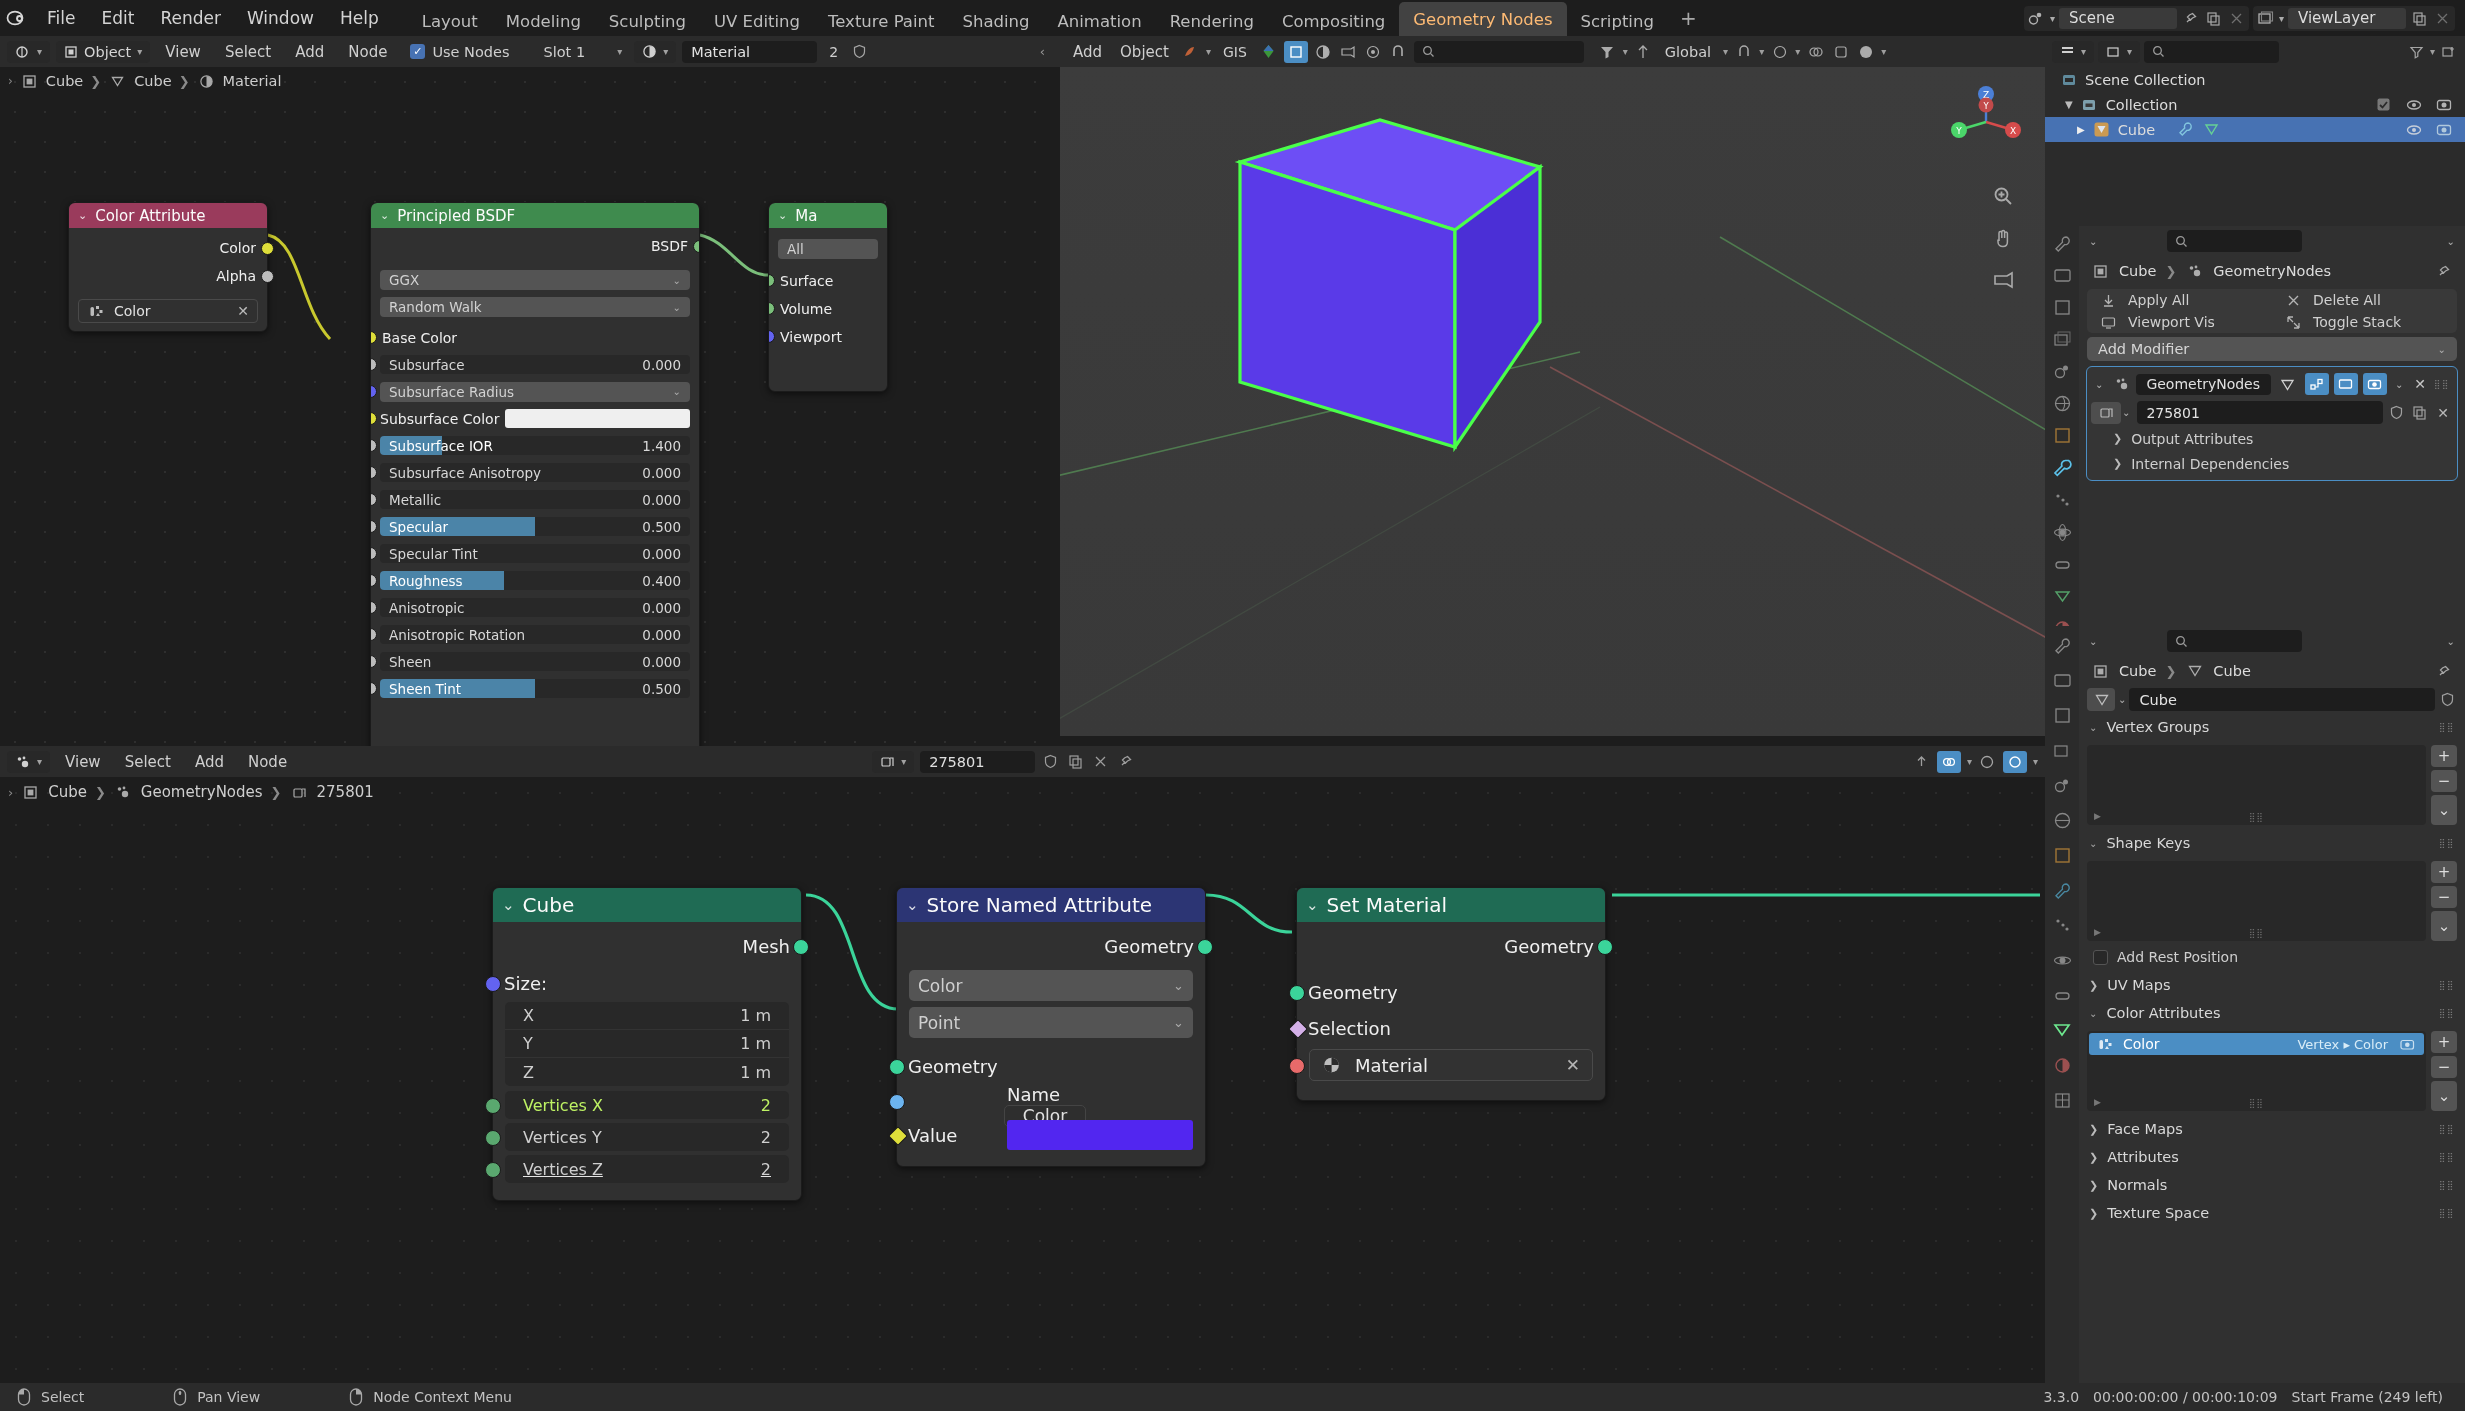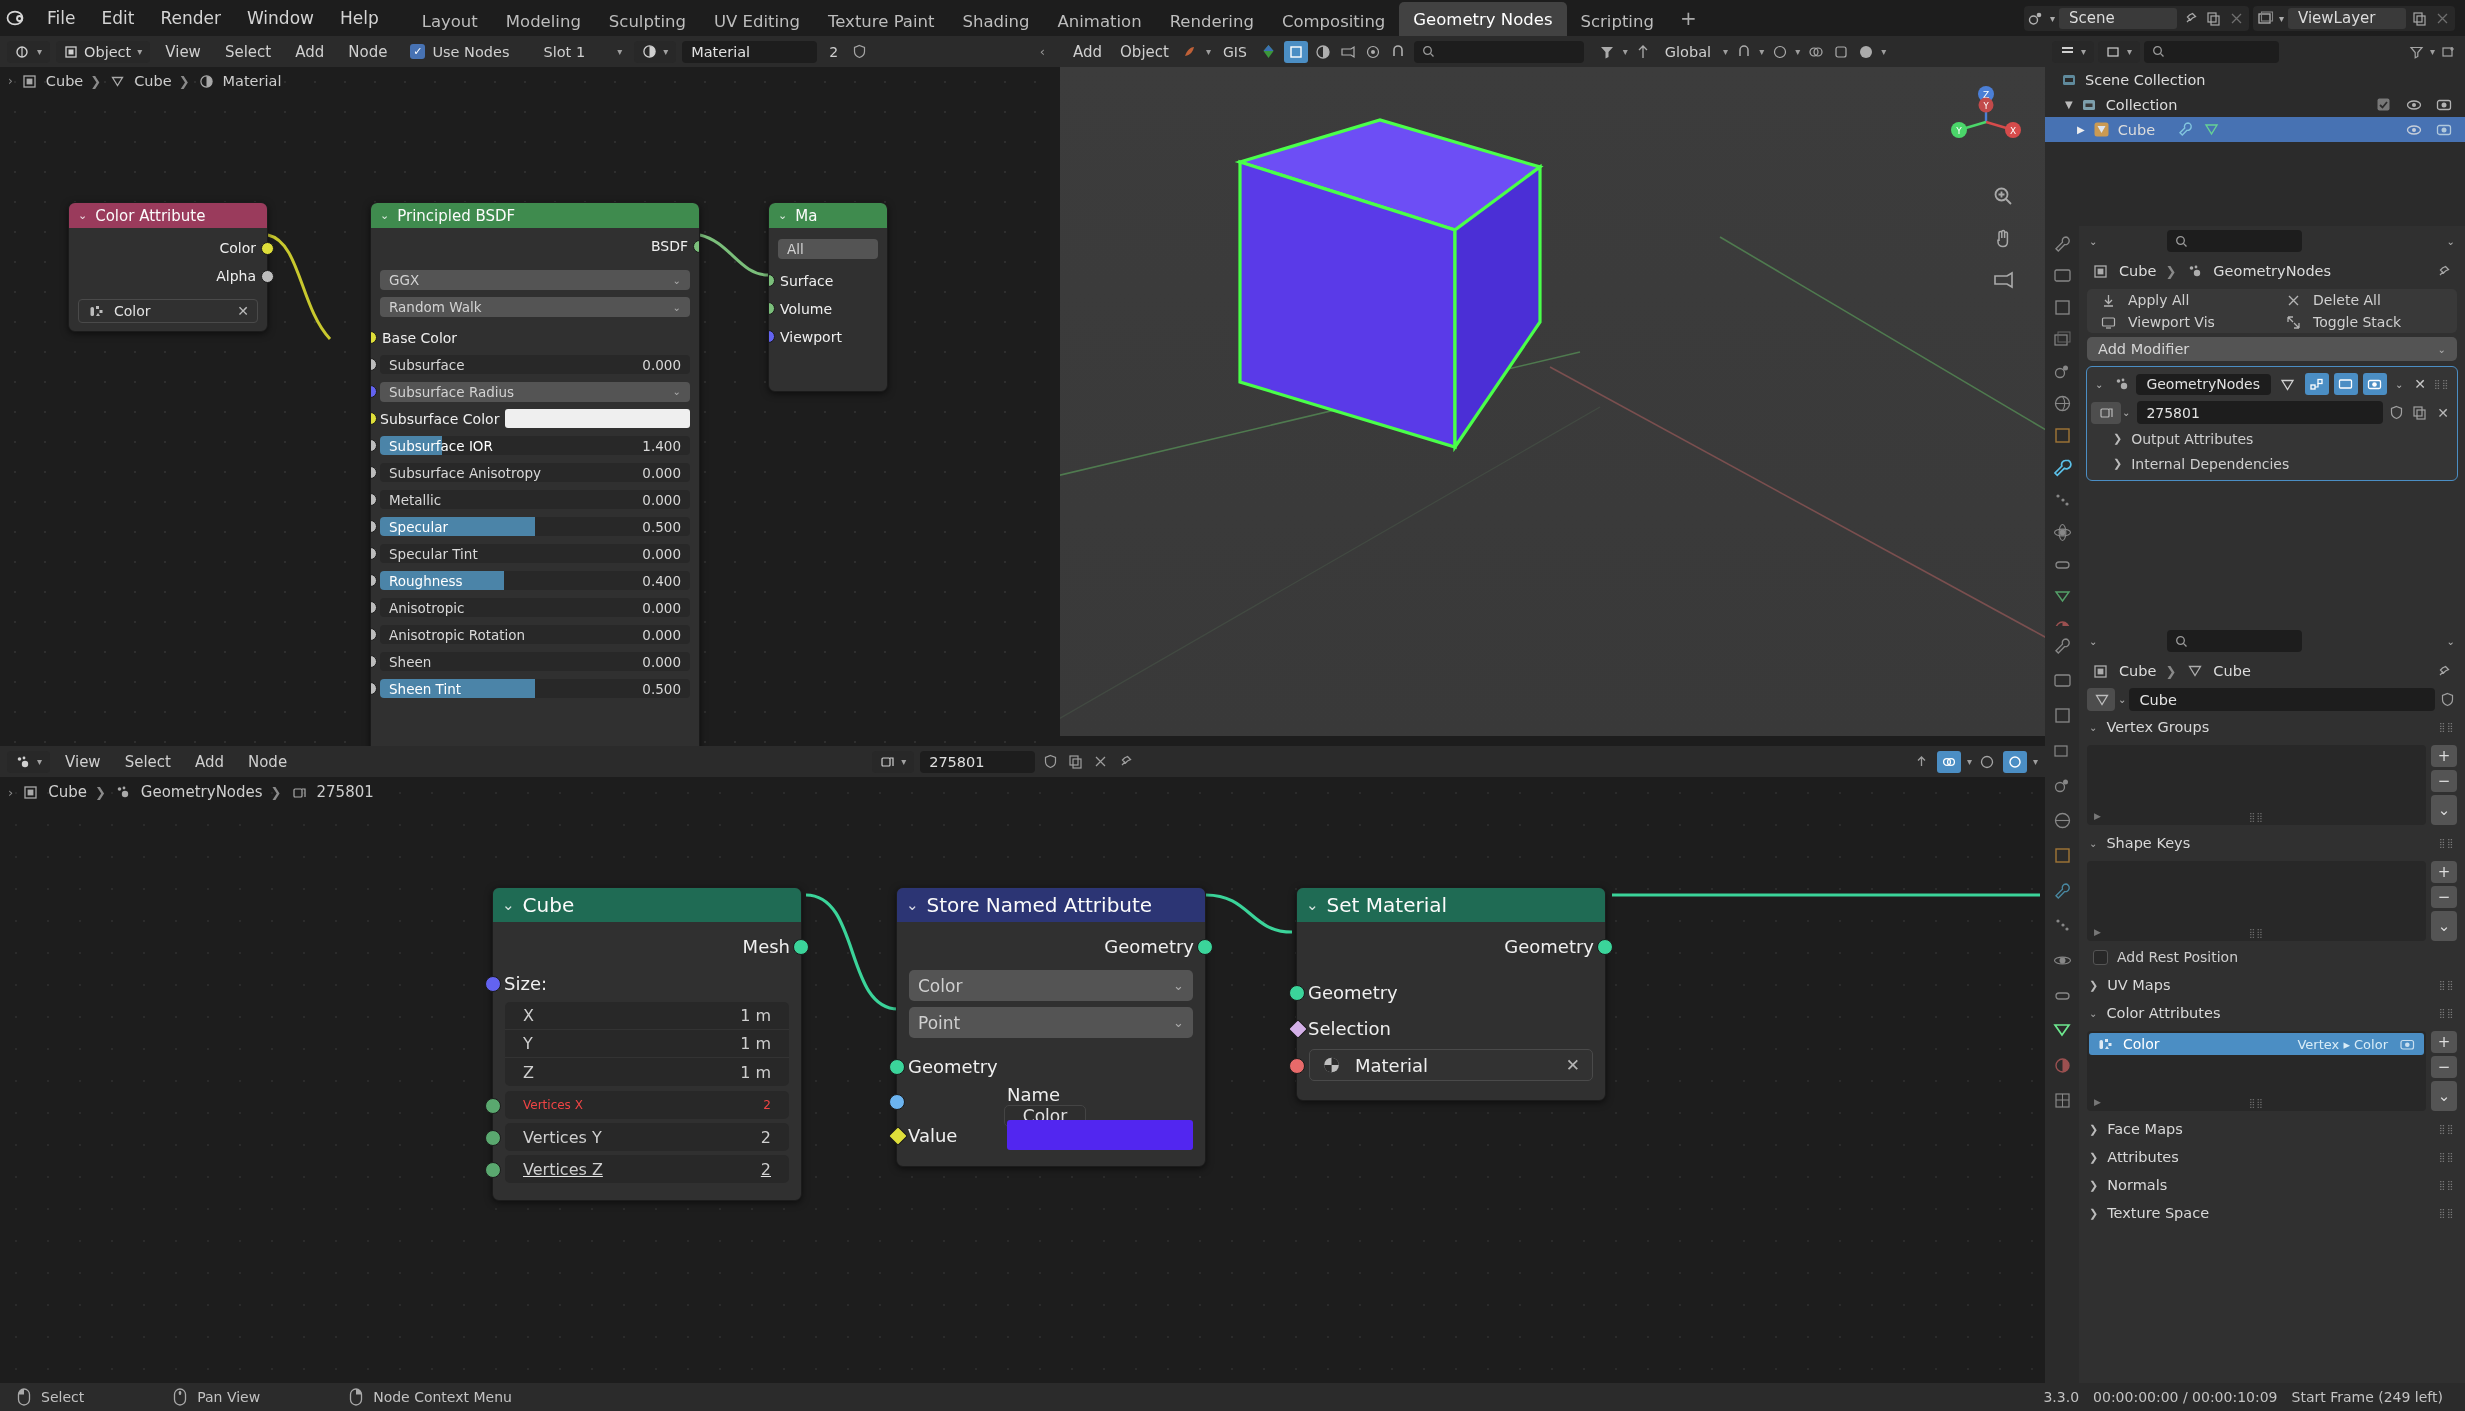--- a/index.html
+++ b/index.html
@@ -20,21 +20,21 @@
   .blender-logo { width:34px; height:36px; display:flex; align-items:center; justify-content:center; }
   .menu-item {
     font-size:17px; color:#d4d4d4; padding:0 13px; height:36px;
     display:flex; align-items:center; white-space:nowrap;
   }
   .ws-tabs { display:flex; align-items:flex-end; height:36px; margin-left:16px; }
   .ws-tab {
     font-size:16.5px; color:#bdbdbd; padding:0 14px; height:30px;
     display:flex; align-items:center; border-radius:5px 5px 0 0; white-space:nowrap;
   }
-  .ws-tab.active { background:#424242; color:#ffffff; height:34px; }
+  .ws-tab.active { background:#424242; color:#fdba74; height:34px; }
   .ws-plus { font-size:20px; color:#a8a8a8; padding:0 12px; display:flex; align-items:center; height:36px;}
   .topbar-right { margin-left:auto; display:flex; align-items:center; padding-right:10px; gap:4px; }
   .scene-field {
     display:flex; align-items:center; height:25px; background:#282828; border-radius:4px;
     padding:0 3px; gap:4px;
   }
   .scene-field .lbl { font-size:15px; color:#dcdcdc; background:#3a3a3a; height:21px; padding:0 10px;
      display:flex; align-items:center; border-radius:3px; min-width:118px; }
   .icn { width:19px; height:19px; display:inline-flex; align-items:center; justify-content:center; opacity:.82; }
   .icn svg { display:block; }
@@ -762,21 +762,21 @@
               <span>Y</span>
               <span>1 m</span>
             </div>
             <div style="height:28px;display:flex;align-items:center;justify-content:space-between;padding:0 18px;font-size:16px;color:#cfcfcf;">
               <span>Z</span>
               <span>1 m</span>
             </div>
           </div>
           <div class="row" style="height:30px;margin-top:4px;">
             <div class="sock" style="left:-8px;top:8px;width:16px;height:16px;background:#5aa86f"></div>
-            <div style="flex:1;margin:0 12px;height:28px;background:#282828;border-radius:5px;display:flex;align-items:center;justify-content:space-between;padding:0 18px;font-size:12px;color:#ef4444;">
+            <div style="flex:1;margin:0 12px;height:28px;background:#282828;border-radius:5px;display:flex;align-items:center;justify-content:space-between;padding:0 18px;font-size:16px;color:#bef264;">
               <span>Vertices X</span>
               <span>2</span>
             </div>
           </div>
           <div class="row" style="height:30px;margin-top:2px;">
             <div class="sock" style="left:-8px;top:8px;width:16px;height:16px;background:#5aa86f"></div>
             <div style="flex:1;margin:0 12px;height:28px;background:#282828;border-radius:5px;display:flex;align-items:center;justify-content:space-between;padding:0 18px;font-size:16px;color:#cfcfcf;">
               <span>Vertices Y</span>
               <span>2</span>
             </div>

